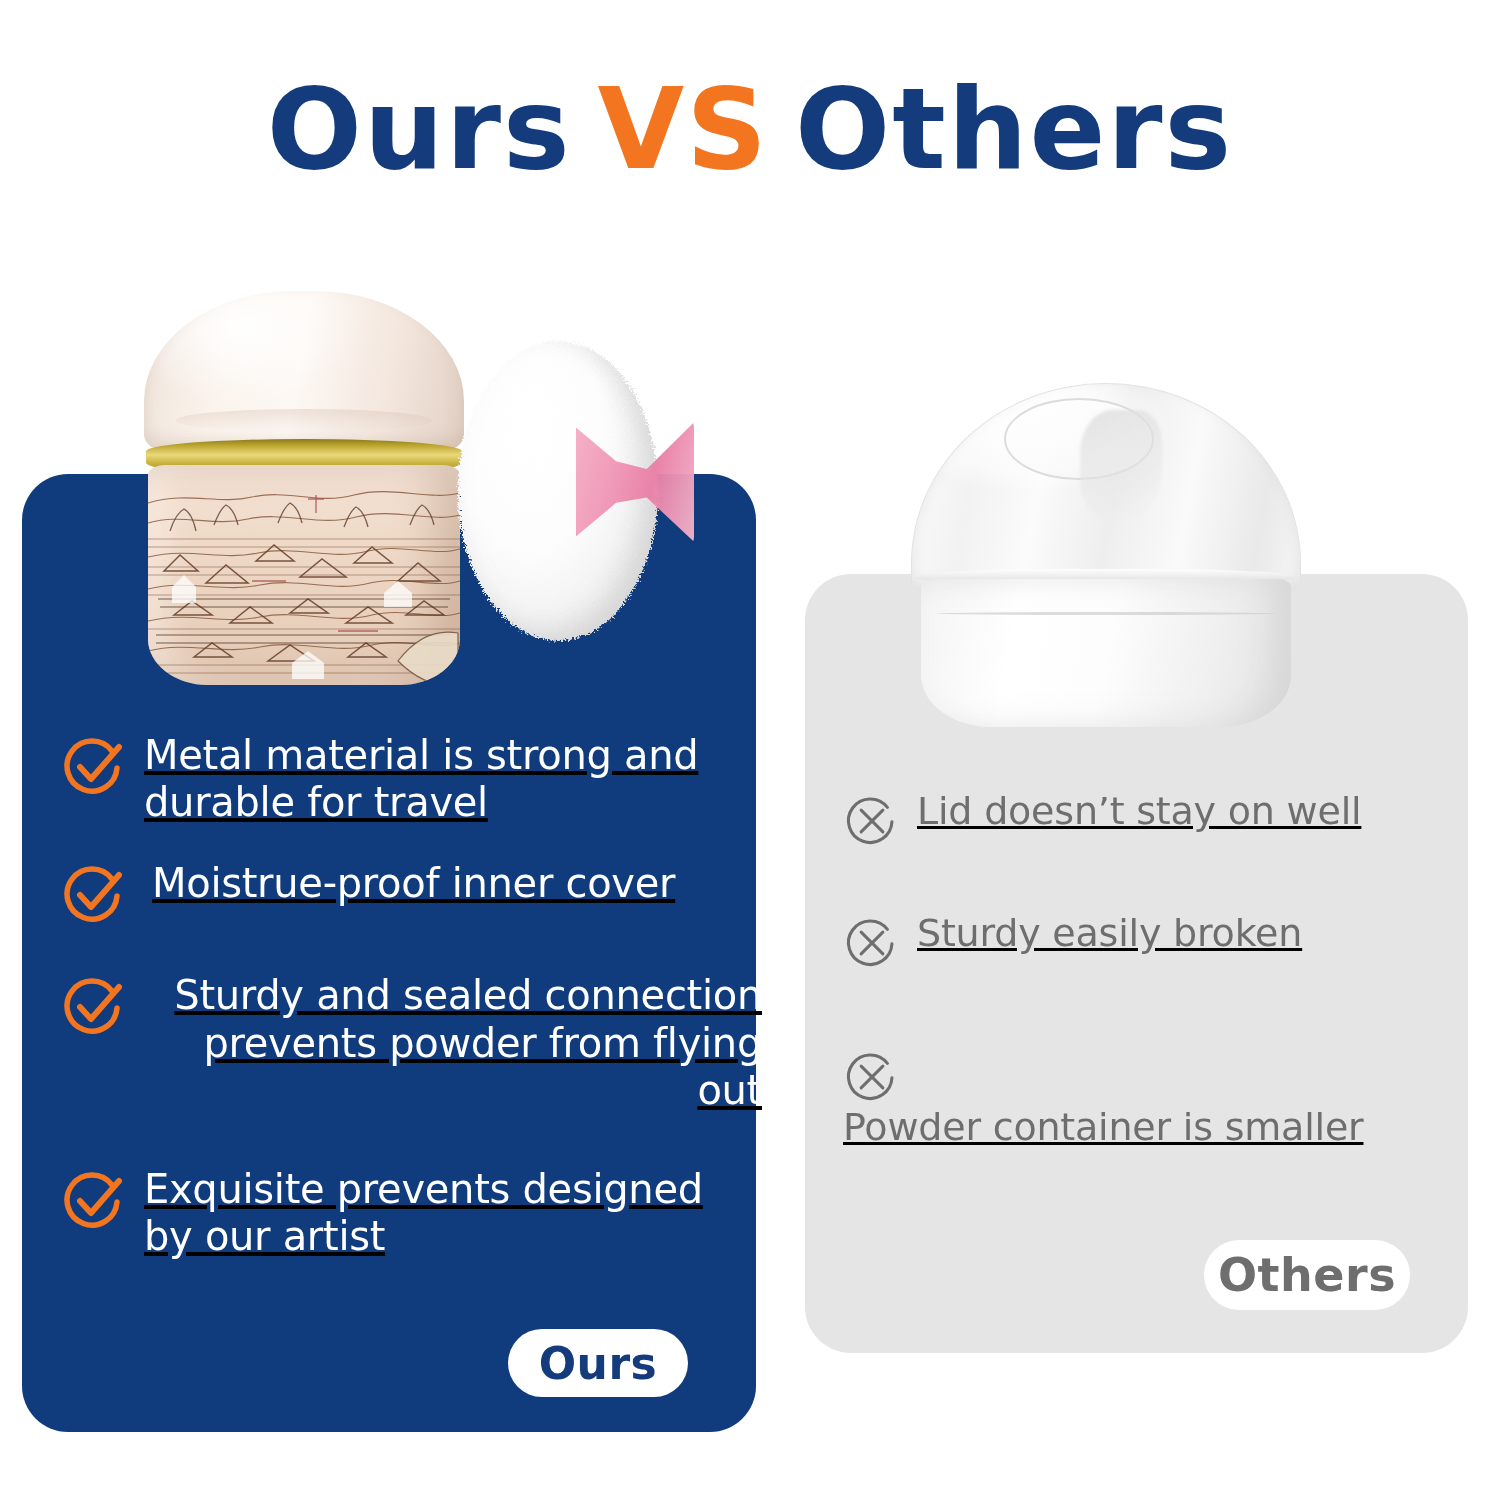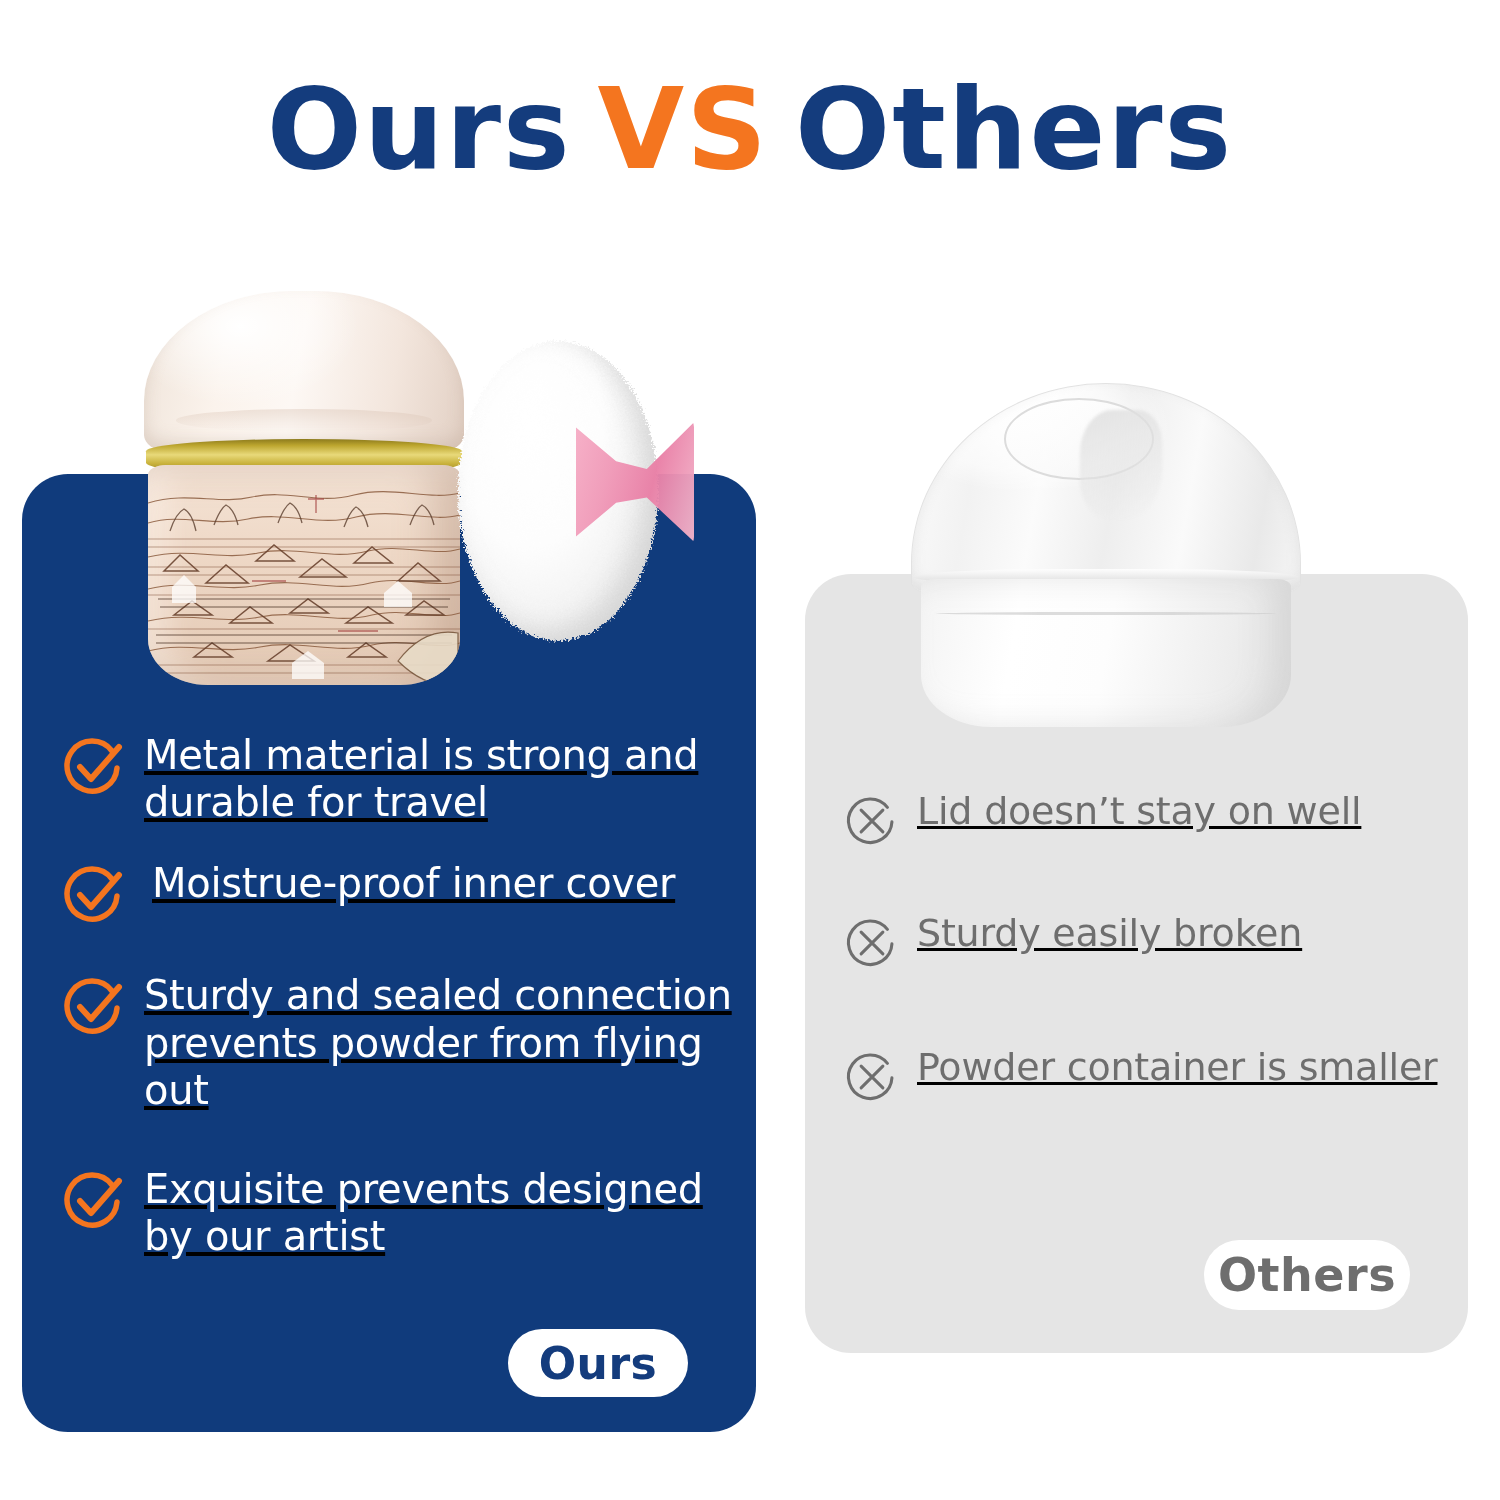--- a/index.html
+++ b/index.html
@@ -331,21 +331,21 @@
       <div class="feature-row" style="margin-bottom:46px;gap:8px;">
         <span class="ic">
           <svg viewBox="0 0 64 64">
             <path d="M50 17 A25 25 0 1 0 55 34" fill="none" stroke="#F4751F" stroke-width="5.5" stroke-linecap="round"></path>
             <path d="M18 33 L29 45 L57 13" fill="none" stroke="#F4751F" stroke-width="6" stroke-linecap="round" stroke-linejoin="round"></path>
           </svg>
         </span>
         <span class="txt">Moistrue-proof inner cover</span>
       </div>
 
-      <div class="feature-row" style="margin-bottom:52px;">
+      <div class="feature-row" style="margin-bottom:52px;text-align:right;">
         <span class="ic">
           <svg viewBox="0 0 64 64">
             <path d="M50 17 A25 25 0 1 0 55 34" fill="none" stroke="#F4751F" stroke-width="5.5" stroke-linecap="round"></path>
             <path d="M18 33 L29 45 L57 13" fill="none" stroke="#F4751F" stroke-width="6" stroke-linecap="round" stroke-linejoin="round"></path>
           </svg>
         </span>
         <span class="txt">Sturdy and sealed connection prevents powder from flying out</span>
       </div>
 
       <div class="feature-row">
@@ -378,21 +378,21 @@
       <div class="feature-row" style="margin-bottom:74px;">
         <span class="ic">
           <svg viewBox="0 0 64 64">
             <path d="M49 17 A24 24 0 1 0 54 33" fill="none" stroke="#6E6E6E" stroke-width="3.4" stroke-linecap="round"></path>
             <path d="M20 20 L44 44 M44 20 L20 44" fill="none" stroke="#6E6E6E" stroke-width="3.4" stroke-linecap="round"></path>
           </svg>
         </span>
         <span class="txt">Sturdy easily broken</span>
       </div>
 
-      <div class="feature-row" style="margin-bottom:0;">
+      <div class="feature-row" style="margin-bottom:0;flex-direction:column;">
         <span class="ic">
           <svg viewBox="0 0 64 64">
             <path d="M49 17 A24 24 0 1 0 54 33" fill="none" stroke="#6E6E6E" stroke-width="3.4" stroke-linecap="round"></path>
             <path d="M20 20 L44 44 M44 20 L20 44" fill="none" stroke="#6E6E6E" stroke-width="3.4" stroke-linecap="round"></path>
           </svg>
         </span>
         <span class="txt">Powder container is smaller</span>
       </div>
 
     </div>

